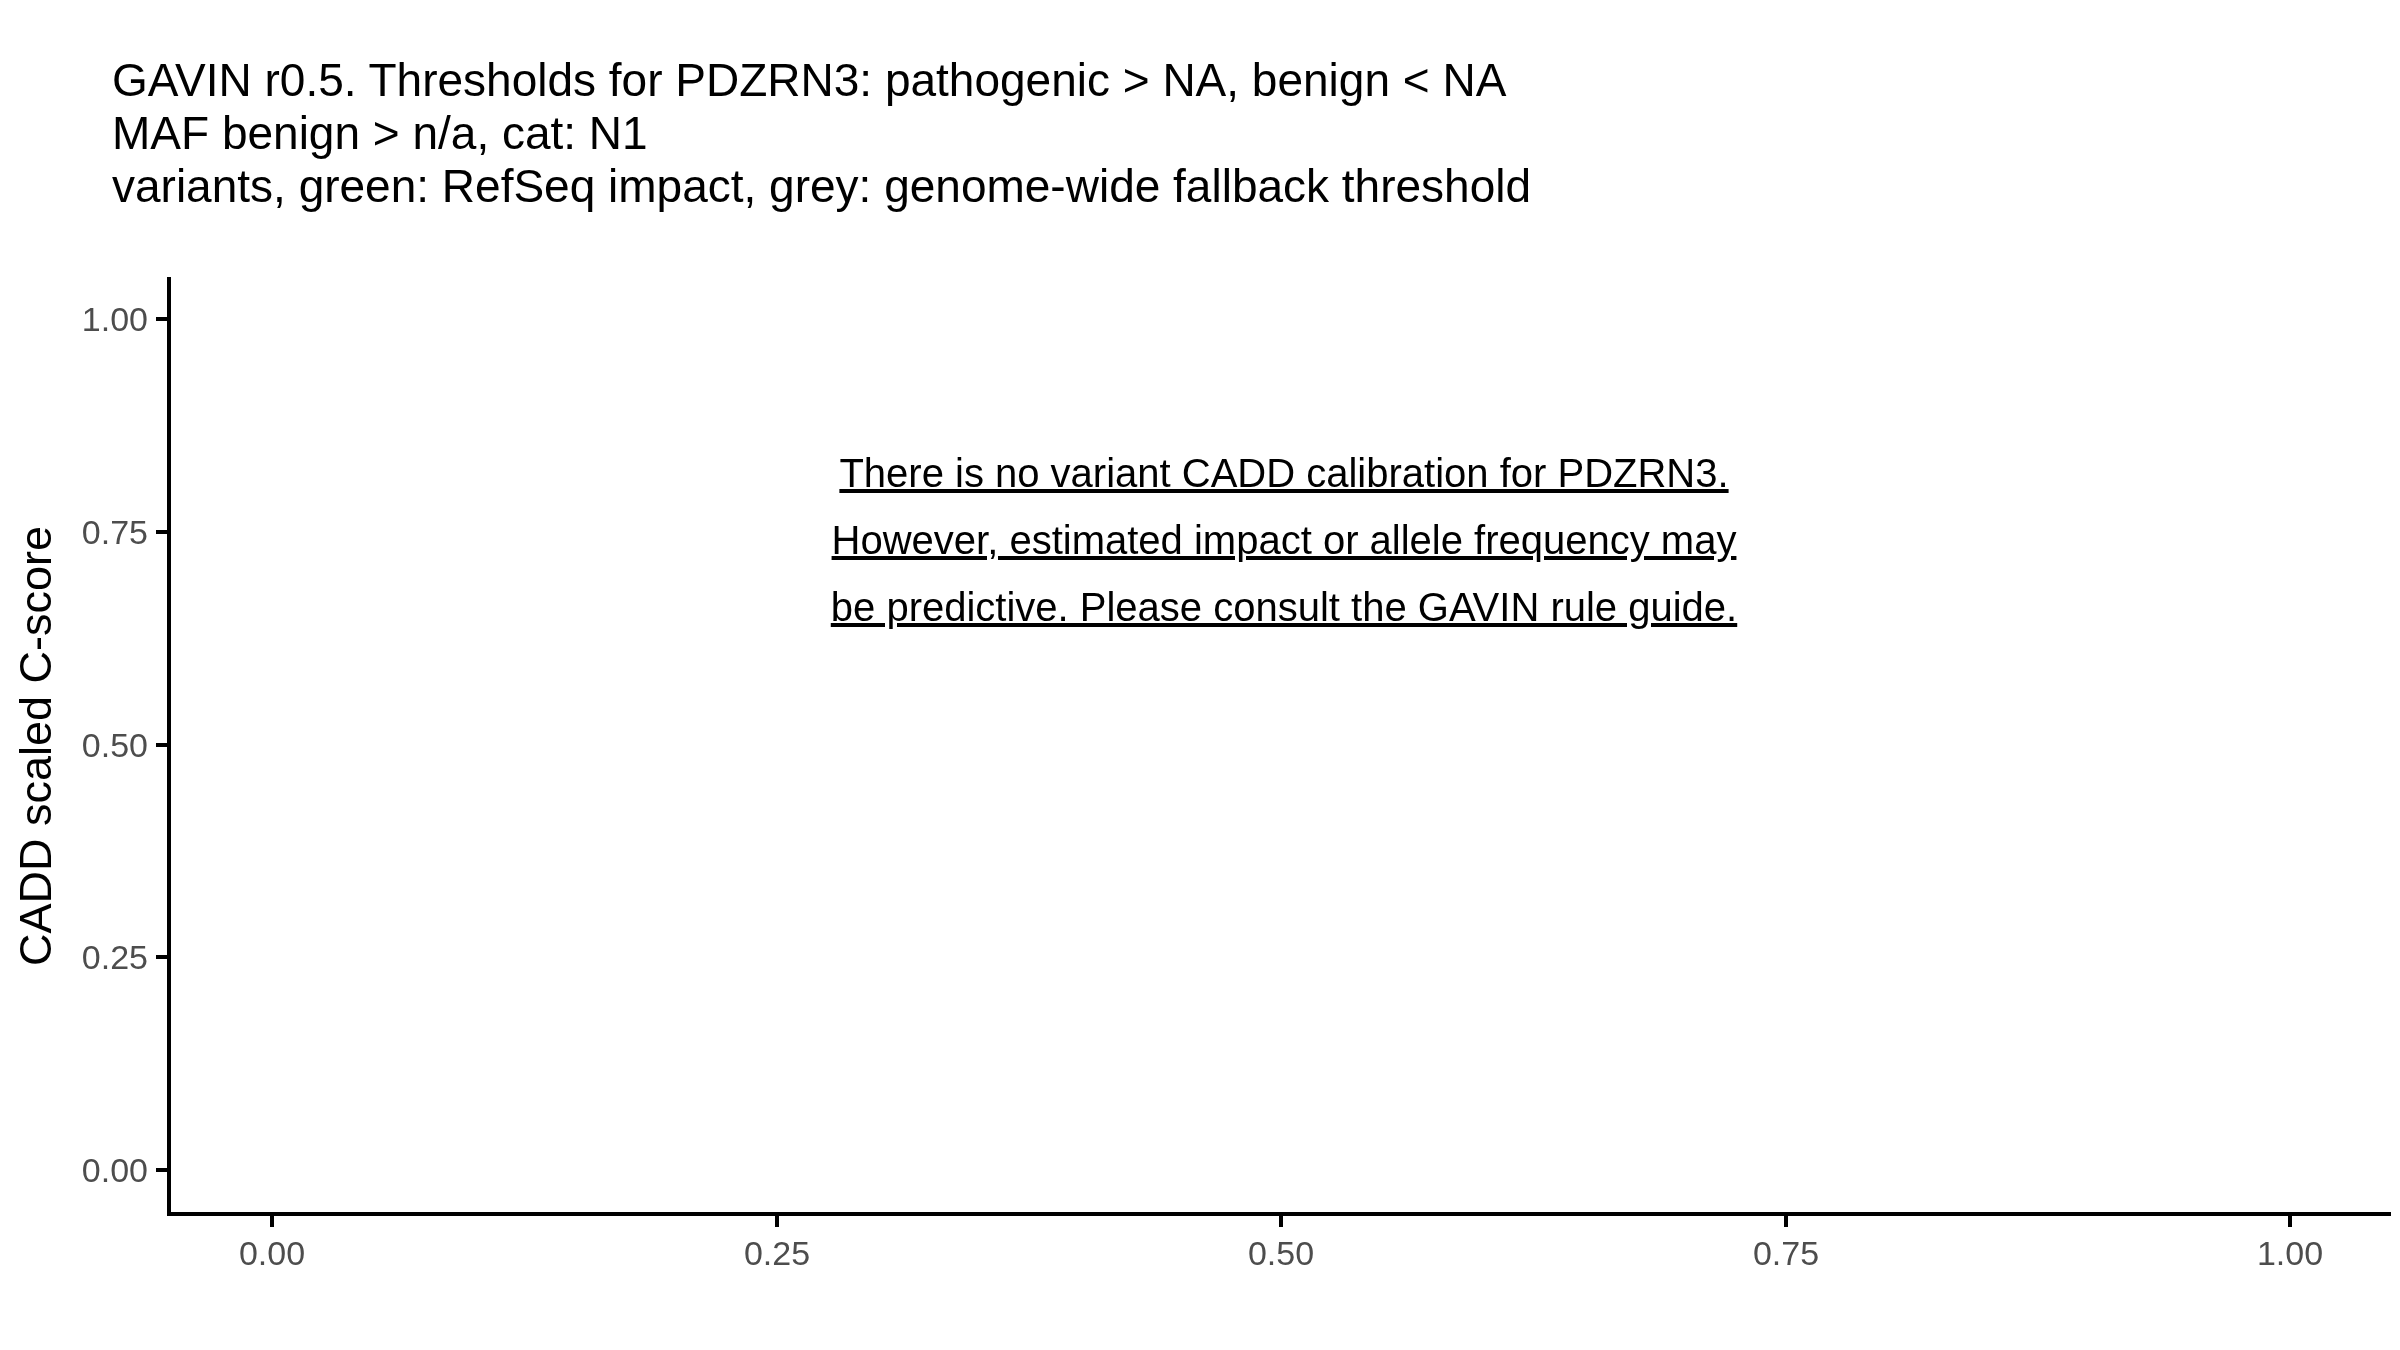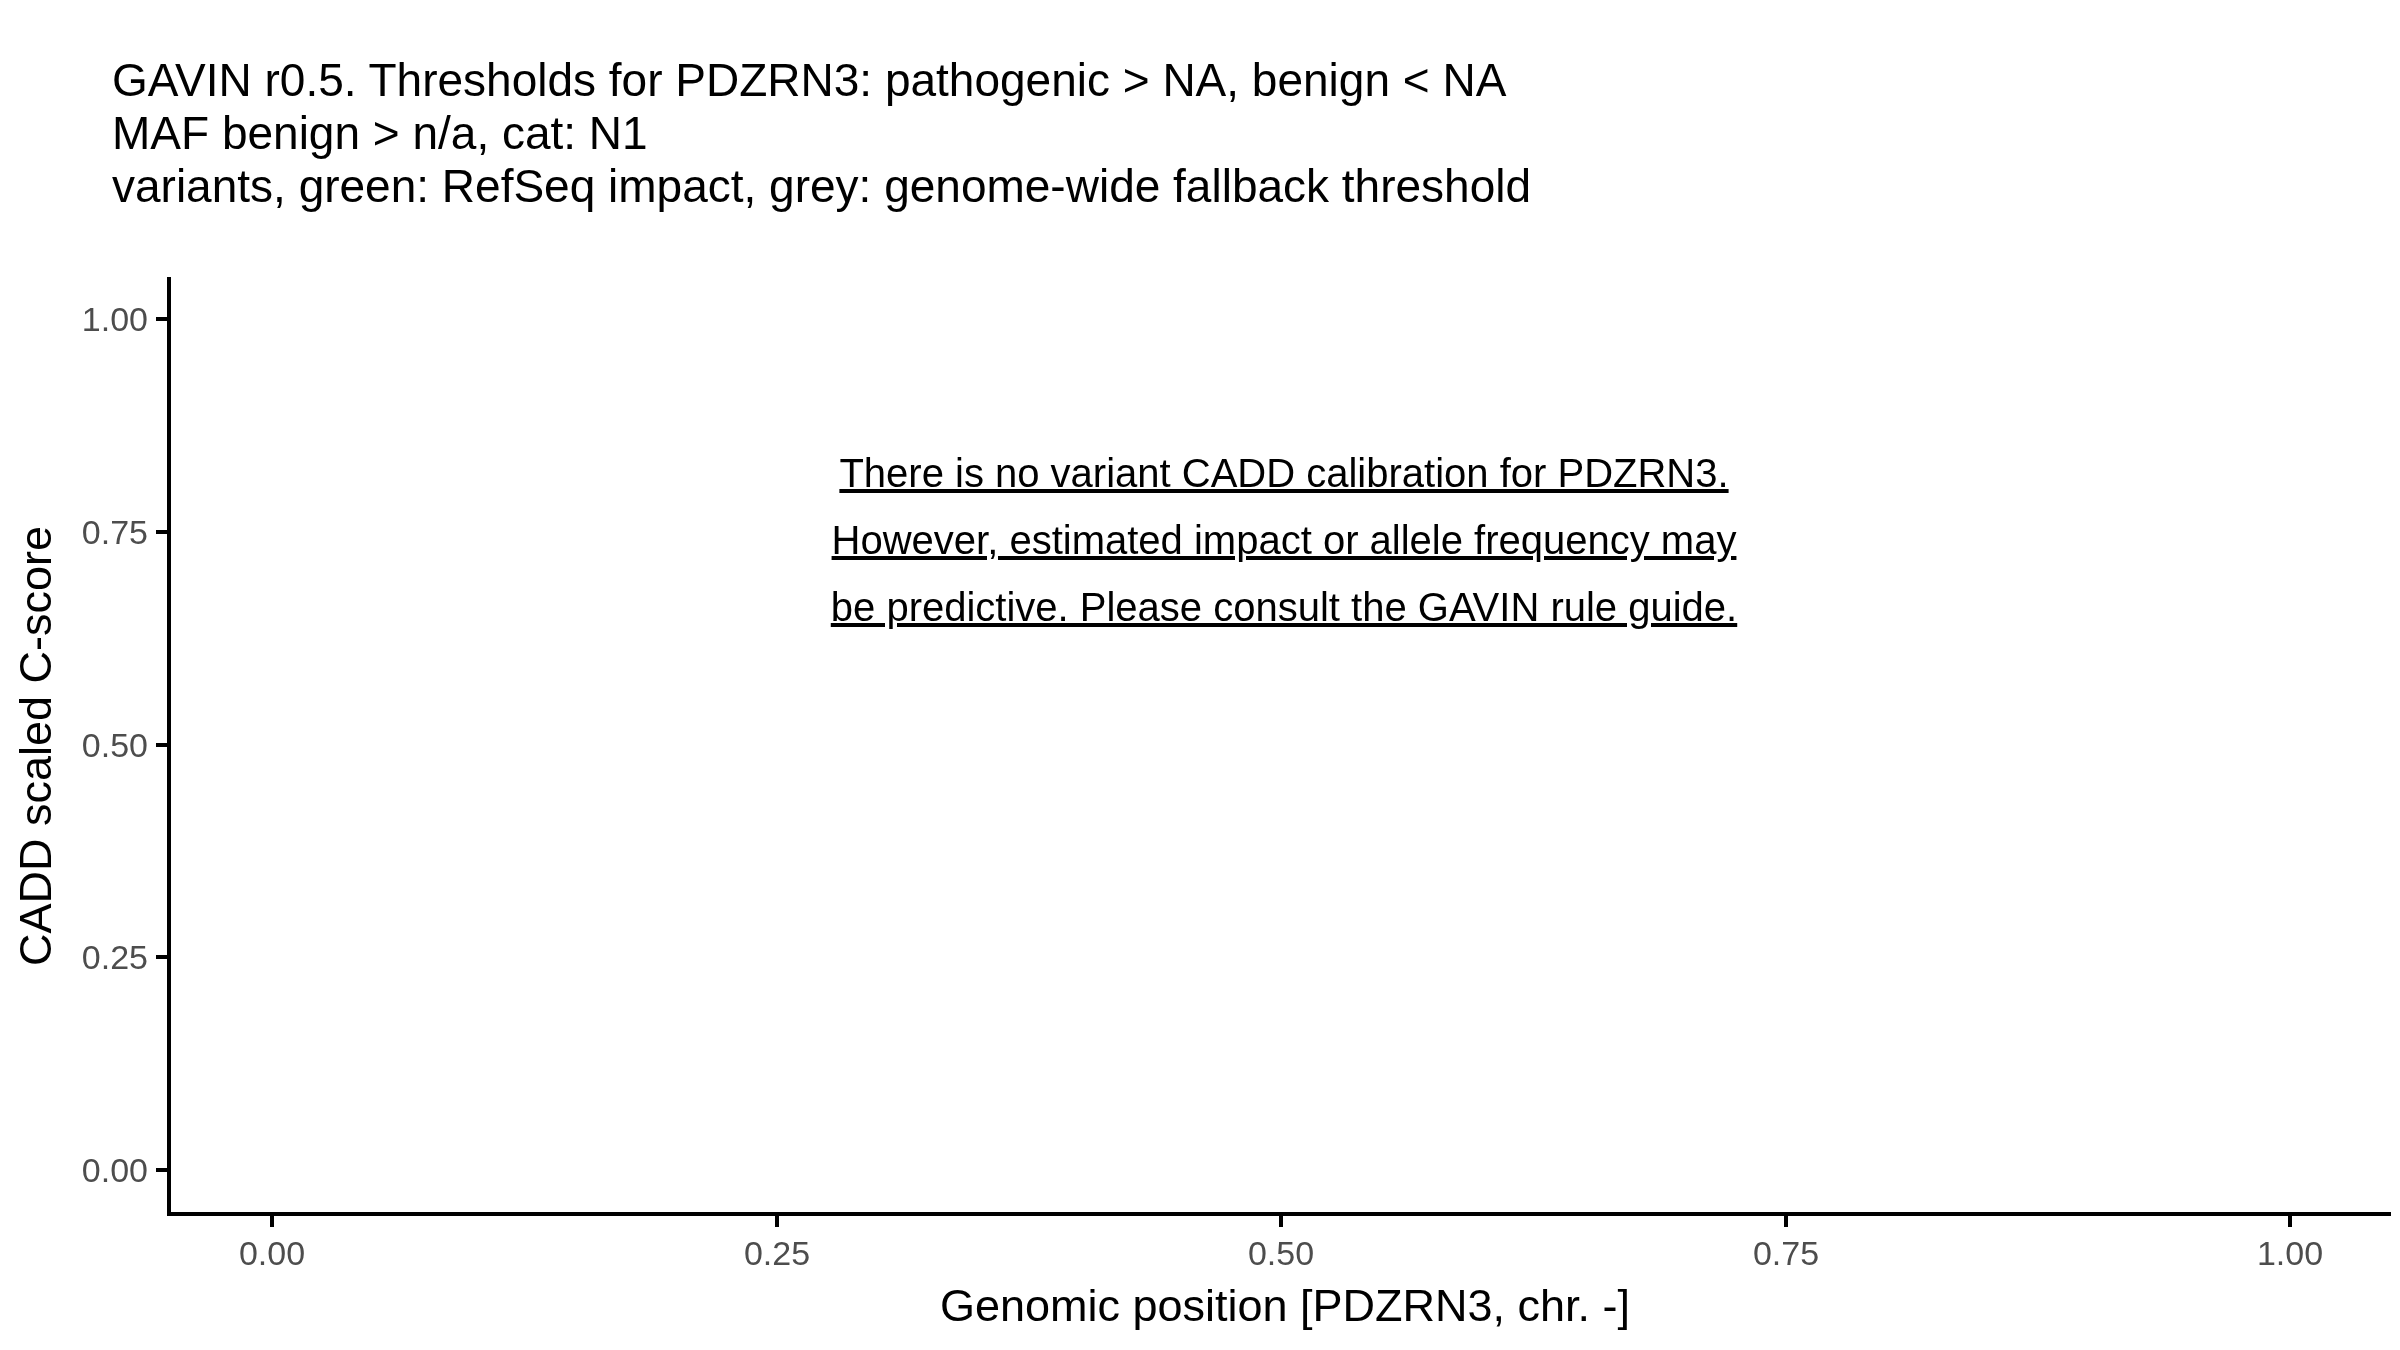--- a/index.html
+++ b/index.html
@@ -118,21 +118,20 @@
   <div class="tick x-tick" style="left:1784px"></div>
   <div class="tick x-tick" style="left:2288px"></div>
 
   <div class="x-tick-label" style="left:272px">0.00</div>
   <div class="x-tick-label" style="left:777px">0.25</div>
   <div class="x-tick-label" style="left:1281px">0.50</div>
   <div class="x-tick-label" style="left:1786px">0.75</div>
   <div class="x-tick-label" style="left:2290px">1.00</div>
 
   <div id="y-axis-title">CADD scaled C-score</div>
-  <div id="x-axis-title">Genomic position [PDZRN3, chr. -]</div>
 
   <div id="panel-annotation">
     <div>There is no variant CADD calibration for PDZRN3.</div>
     <div>However, estimated impact or allele frequency may</div>
     <div>be predictive. Please consult the GAVIN rule guide.</div>
   </div>
 
 </div>
 
 </body></html>

